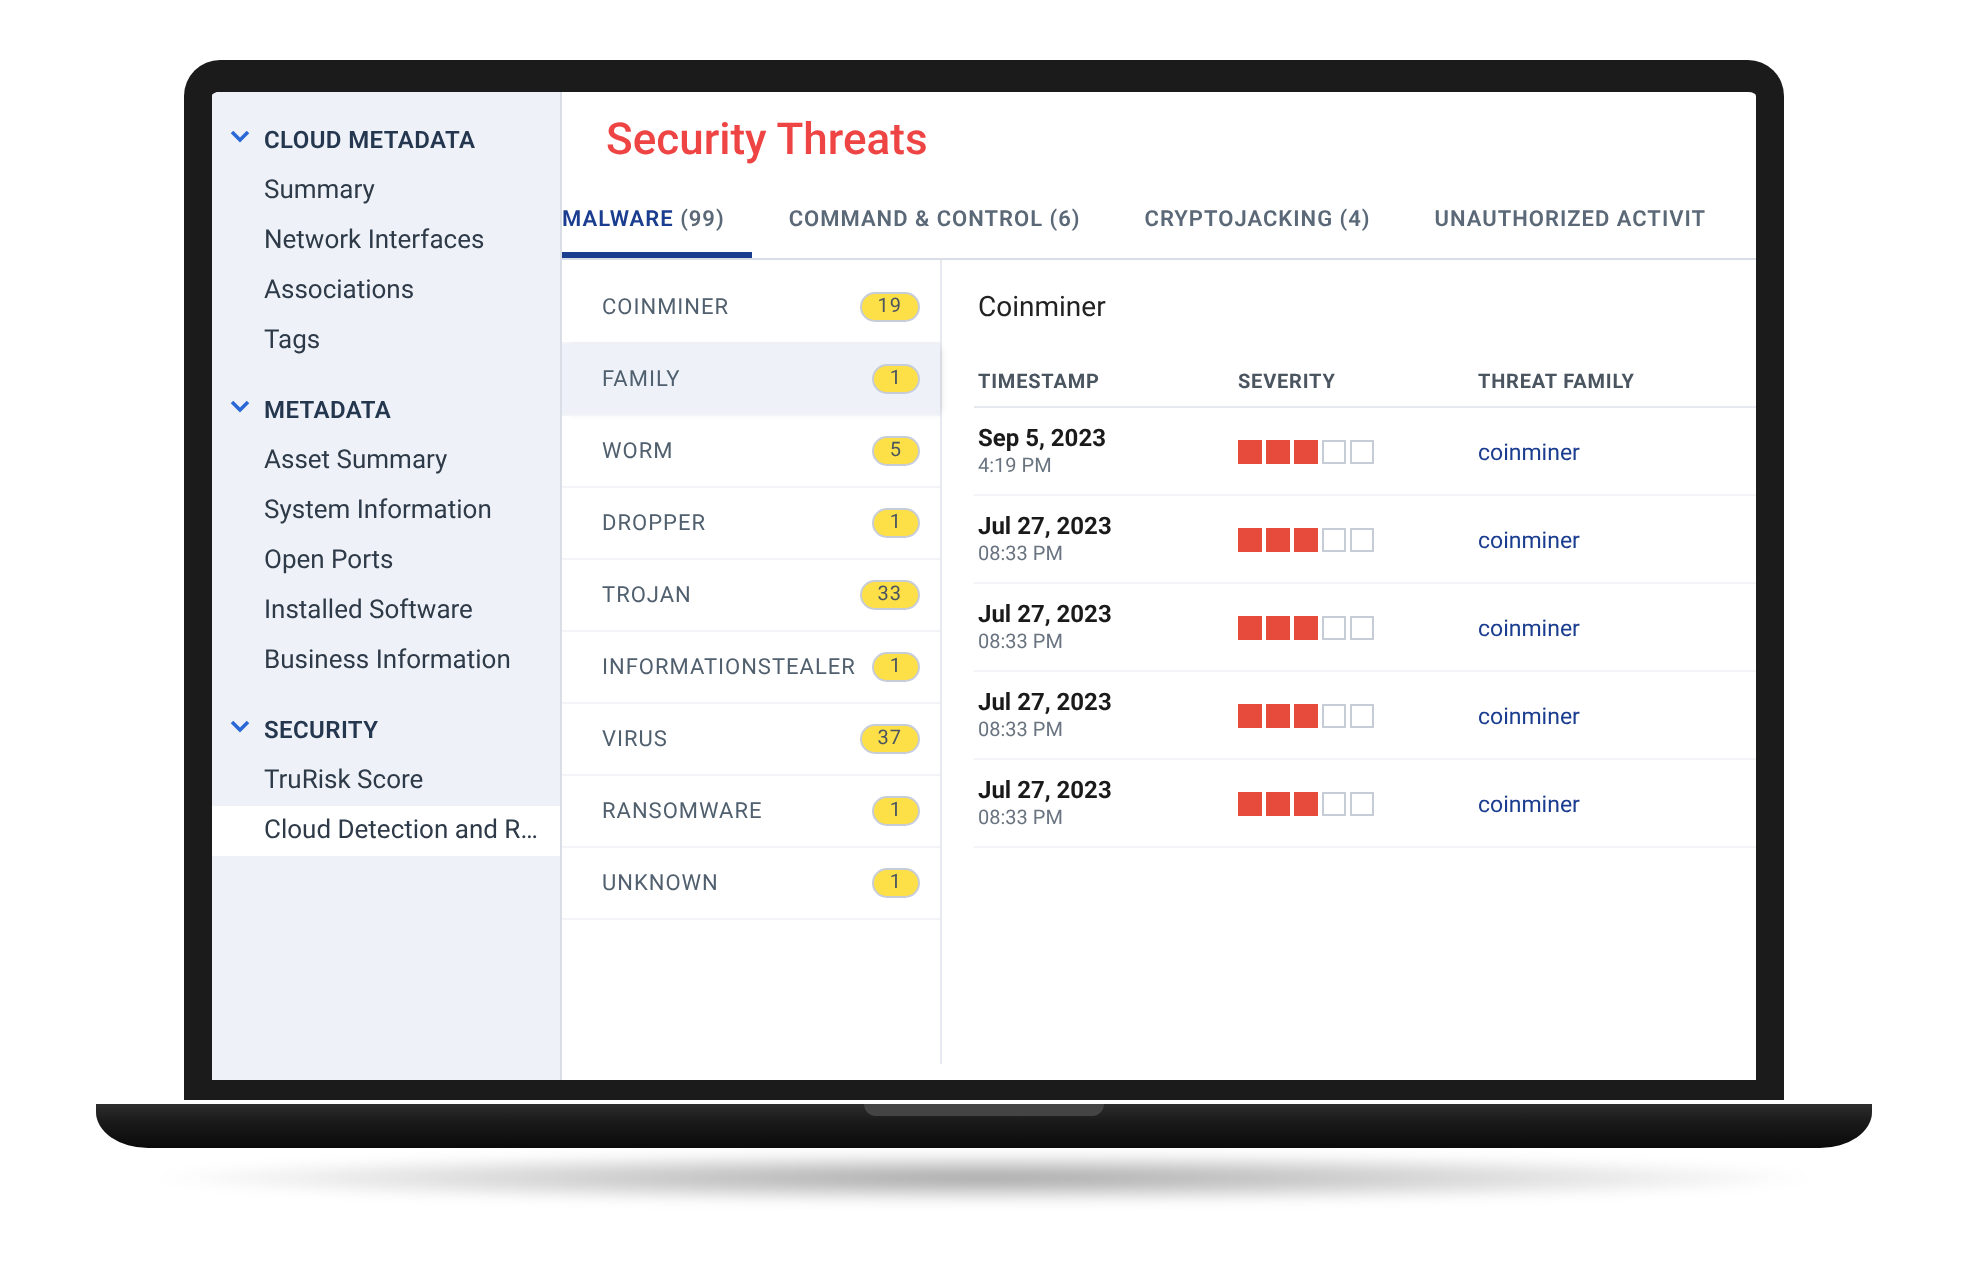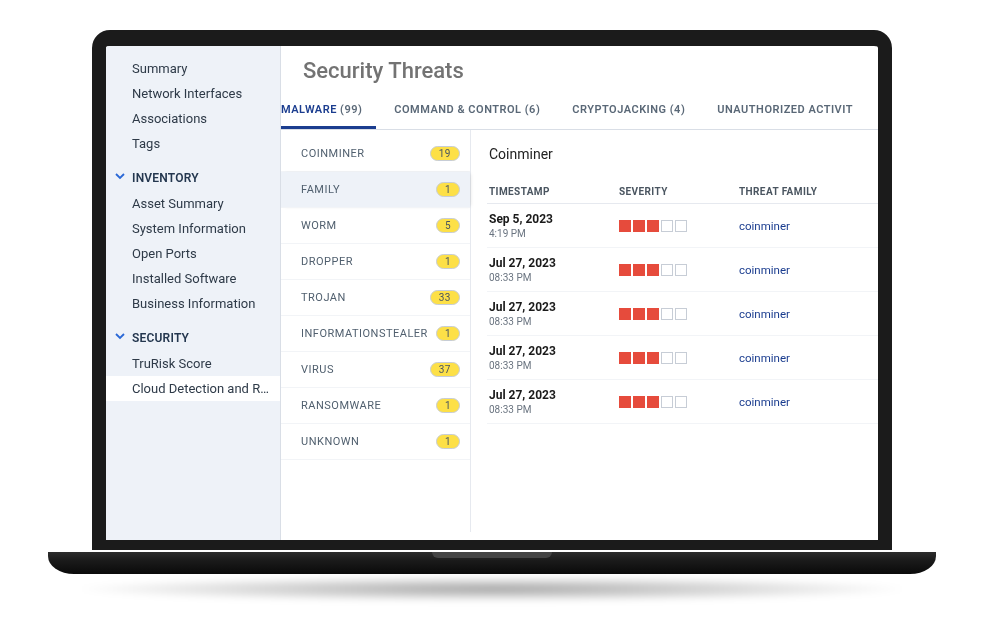--- a/index.html
+++ b/index.html
@@ -59,21 +59,21 @@
   .nav-item {
     padding: 5px 10px 5px 26px;
     font-size: 13px; color:#2e3a48;
     white-space: nowrap; overflow: hidden; text-overflow: ellipsis;
     cursor: pointer;
   }
   .nav-item.active { background: #dde4ef; }
   .nav-item.active-white { background: #ffffff; }
 
   .main { flex: 1; overflow: hidden; padding: 12px 0 0 0; position: relative; }
-  .page-title { font-size: 22px; color:#737373; padding: 0 0 12px 22px; font-weight: 500; }
+  .page-title { font-size: 22px; color:#ef4444; padding: 0 0 12px 22px; font-weight: 500; }
 
   .tabs { display:flex; border-bottom: 1px solid #d9dee6; margin-right:0; }
   .tab {
     padding: 8px 14px 10px 0; margin-right: 18px;
     font-size: 11px; letter-spacing: .5px; color:#5a6877; font-weight:600;
     border-bottom: 3px solid transparent; cursor: pointer; white-space: nowrap;
   }
   .tab .count { color:#5a6877; font-weight:600; }
   .tab.selected { color:#1b3d8f; border-bottom-color:#1b3d8f; }
 
@@ -115,34 +115,42 @@
 </head>
 <body>
 
 <div class="stage">
   <div class="laptop-shadow"></div>
   <div class="laptop-screen">
     <div class="app">
 
       <nav class="sidebar">
         <div class="section">
+          <div class="section-header">
+            <span>
+              <svg viewBox="0 0 12 12">
+                  <path d="M2 4 L6 8 L10 4" fill="none" stroke="#2a68d6" stroke-width="1.8"></path>
+                </svg>
+            </span>
+            <span>CLOUD METADATA</span>
+          </div>
           <div class="nav-item">Summary</div>
           <div class="nav-item">Network Interfaces</div>
           <div class="nav-item">Associations</div>
           <div class="nav-item">Tags</div>
         </div>
 
         <div class="section">
           <div class="section-header">
             <span>
               <svg viewBox="0 0 12 12">
                   <path d="M2 4 L6 8 L10 4" fill="none" stroke="#2a68d6" stroke-width="1.8"></path>
                 </svg>
             </span>
-            <span>INVENTORY</span>
+            <span>METADATA</span>
           </div>
           <div class="nav-item">Asset Summary</div>
           <div class="nav-item">System Information</div>
           <div class="nav-item">Open Ports</div>
           <div class="nav-item">Installed Software</div>
           <div class="nav-item">Business Information</div>
         </div>
 
         <div class="section">
           <div class="section-header">

